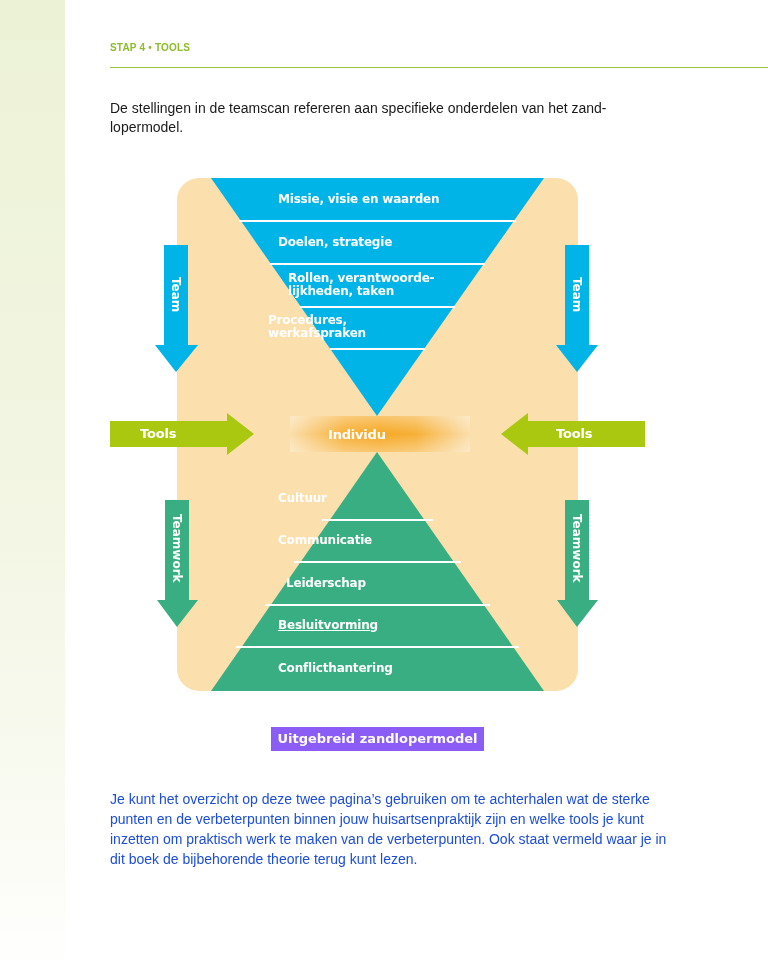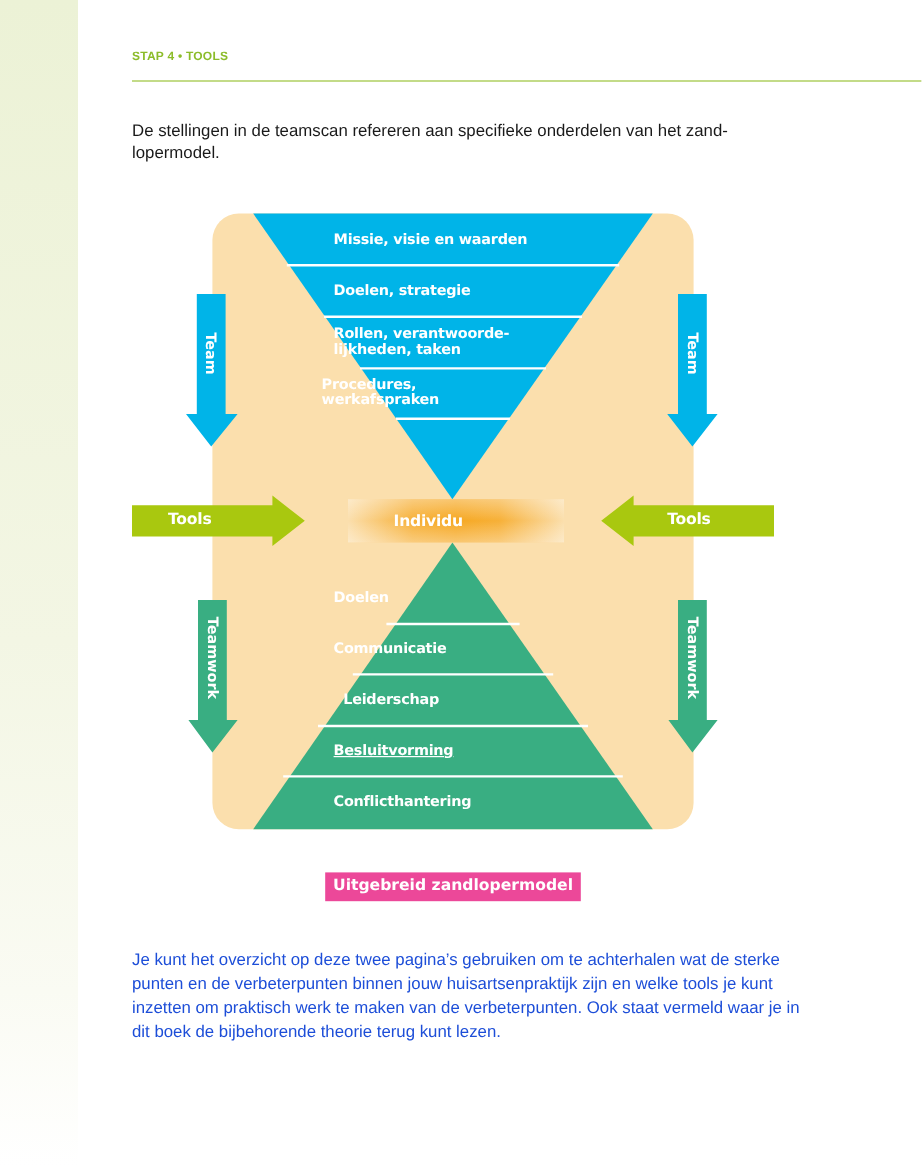--- a/index.html
+++ b/index.html
@@ -10,21 +10,21 @@
   .running-head { position:absolute; left:110px; top:42px; font-size:10px; font-weight:bold;
     color:#8cbc2a; letter-spacing:0.2px; }
   .head-rule { position:absolute; left:110px; top:67px; width:658px; height:1px; background:#9cc33a; }
   .intro { position:absolute; left:110px; top:99px; width:560px; font-size:14px; line-height:19px; color:#1a1a1a; }
   .diagram { position:absolute; left:0; top:0; width:768px; height:972px; }
   .diagram svg { position:absolute; left:0; top:0; }
   .lbl { position:absolute; color:#ffffff; font-weight:bold; font-size:12px; line-height:13px;
          font-family:"DejaVu Sans", sans-serif; letter-spacing:-0.2px; }
   .vlbl { position:absolute; color:#ffffff; font-weight:bold; font-size:12px; writing-mode:vertical-rl;
           font-family:"DejaVu Sans", sans-serif; }
-  .caption { position:absolute; left:271px; top:727px; width:213px; height:24px; background:#ec4899;
+  .caption { position:absolute; left:271px; top:727px; width:213px; height:24px; background:#8b5cf6;
     color:#ffffff; font-weight:bold; font-size:13px; line-height:24px; text-align:center;
     font-family:"DejaVu Sans", sans-serif; }
   .body-text { position:absolute; left:110px; top:789px; width:560px; font-size:14px; line-height:20px; color:#1d4ed8; }
 </style>
 </head>
 <body>
 
 <div class="side-band"></div>
 
 <div class="running-head">STAP 4 • TOOLS</div>
@@ -76,28 +76,28 @@
 
     <polygon points="110,421 227,421 227,413 254,434 227,455 227,447 110,447" fill="#a9c80f"></polygon>
     <polygon points="645,421 528,421 528,413 501,434 528,455 528,447 645,447" fill="#a9c80f"></polygon>
 
     <polygon points="165,500 189,500 189,600 198,600 177,627 157,600 165,600" fill="#39ae82"></polygon>
     <polygon points="565,500 589,500 589,600 598,600 577,627 557,600 565,600" fill="#39ae82"></polygon>
   </svg>
 
   <div class="lbl" style="left:278px;top:193px;width:200px;">Missie, visie en waarden</div>
   <div class="lbl" style="left:278px;top:236px;width:200px;">Doelen, strategie</div>
-  <div class="lbl" style="left:278px;top:272px;width:200px;white-space:pre-line;">Rollen, verantwoorde-
+  <div class="lbl" style="left:288px;top:272px;width:200px;white-space:pre-line;">Rollen, verantwoorde-
 lijkheden, taken</div>
   <div class="lbl" style="left:268px;top:314px;width:200px;white-space:pre-line;">Procedures,
 werkafspraken</div>
 
   <div class="lbl" style="left:328px;top:428px;width:100px;font-size:13px;">Individu</div>
 
-  <div class="lbl" style="left:278px;top:492px;width:200px;">Doelen</div>
+  <div class="lbl" style="left:278px;top:492px;width:200px;">Cultuur</div>
   <div class="lbl" style="left:278px;top:534px;width:200px;">Communicatie</div>
   <div class="lbl" style="left:286px;top:577px;width:200px;">Leiderschap</div>
   <div class="lbl" style="left:278px;top:619px;width:200px;text-decoration:underline;">Besluitvorming</div>
   <div class="lbl" style="left:278px;top:662px;width:200px;">Conflicthantering</div>
 
   <div class="vlbl" style="left:169px;top:277px;">Team</div>
   <div class="vlbl" style="left:570px;top:277px;">Team</div>
   <div class="lbl" style="left:140px;top:427px;width:60px;font-size:13px;">Tools</div>
   <div class="lbl" style="left:556px;top:427px;width:60px;font-size:13px;">Tools</div>
   <div class="vlbl" style="left:170px;top:514px;">Teamwork</div>

